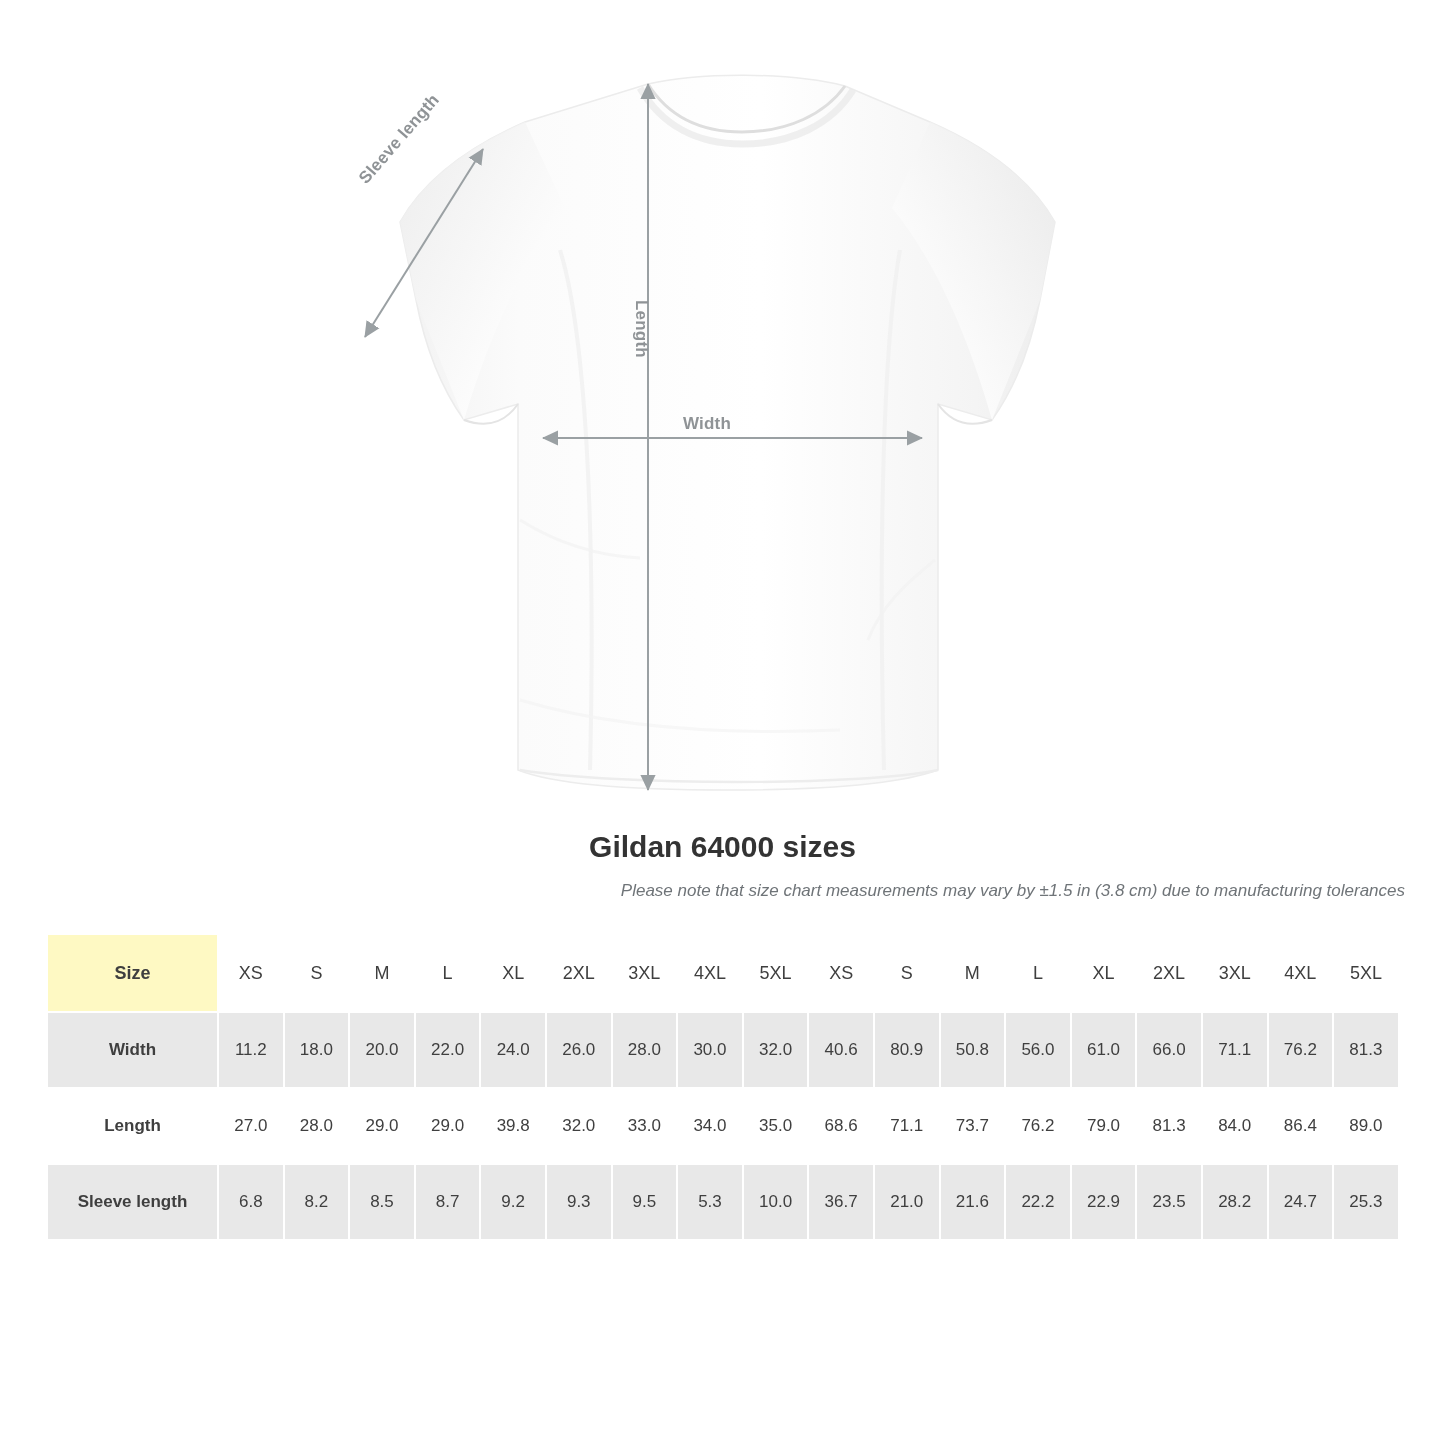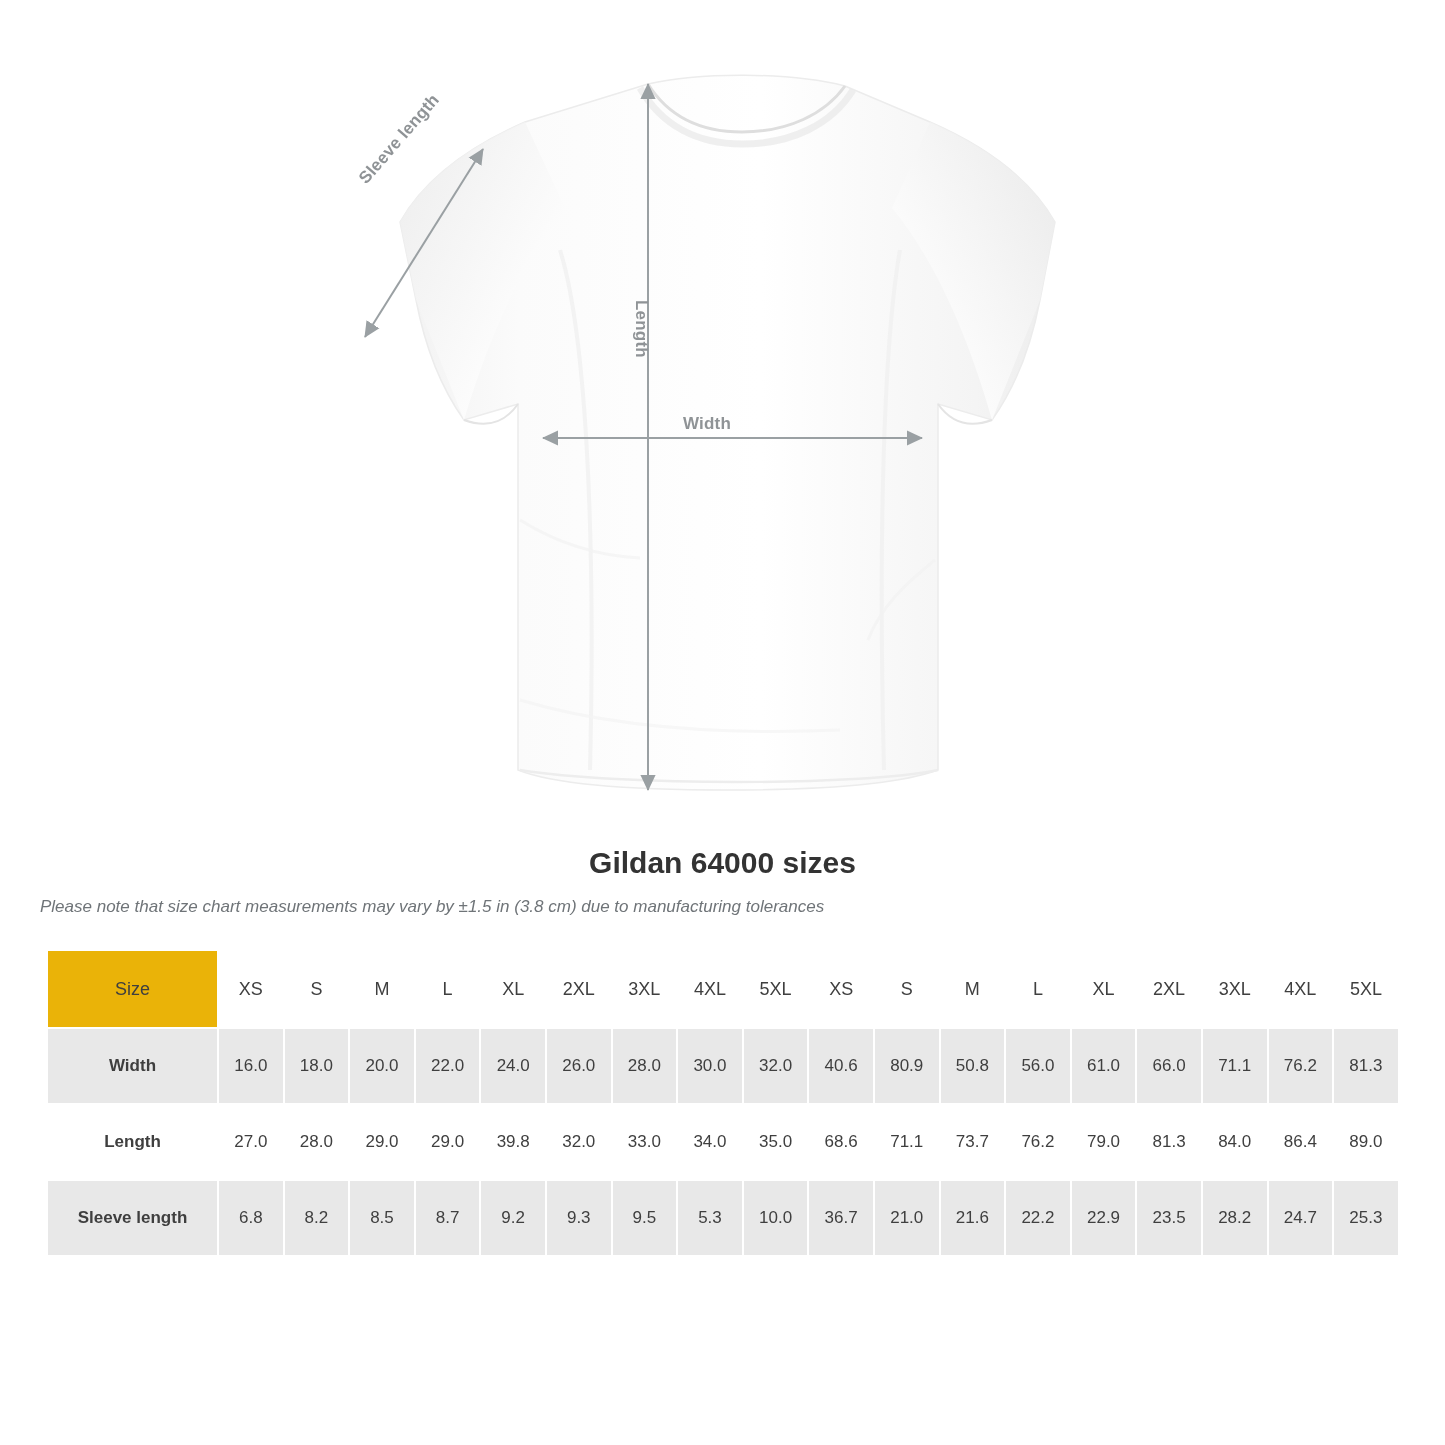--- a/index.html
+++ b/index.html
@@ -57,26 +57,26 @@
     top: 414px;
     white-space: nowrap;
   }
 
   
   .title {
     text-align: center;
     font-size: 30px;
     font-weight: bold;
     color: #333333;
-    margin: 16px;
+    margin: 0;
     padding: 0 0 0 0;
     line-height: 1.1;
   }
   .subtitle {
-    text-align: left;
+    text-align: right;
     font-size: 17px;
     font-style: italic;
     color: #6f7478;
     margin: 18px 0 0 0;
     padding: 0 40px;
   }
 
   
   .table-wrap {
     margin: 32px 46px 0 46px;
@@ -117,22 +117,22 @@
   }
 
   tr.row-head td {
     height: 78px;
     background: #ffffff;
     font-weight: normal;
     font-size: 18px;
     color: #3f3f3f;
   }
   tr.row-head td.rowlabel {
-    background: #eab308;
-    font-weight: normal;
+    background: #fef9c3;
+    font-weight: bold;
     font-size: 18px;
   }
 
   tr.band-gray td {
     background: #e8e8e8;
     height: 76px;
   }
   tr.band-white td {
     background: #ffffff;
     height: 76px;
@@ -260,21 +260,21 @@
         <td>L</td>
         <td>XL</td>
         <td>2XL</td>
         <td>3XL</td>
         <td>4XL</td>
         <td>5XL</td>
       </tr>
 
       <tr class="band-gray">
         <td class="rowlabel">Width</td>
-        <td class="val">16.0</td>
+        <td class="val">11.2</td>
         <td class="val">18.0</td>
         <td class="val">20.0</td>
         <td class="val">22.0</td>
         <td class="val">24.0</td>
         <td class="val">26.0</td>
         <td class="val">28.0</td>
         <td class="val">30.0</td>
         <td class="val">32.0</td>
         <td class="val">40.6</td>
         <td class="val">80.9</td>

